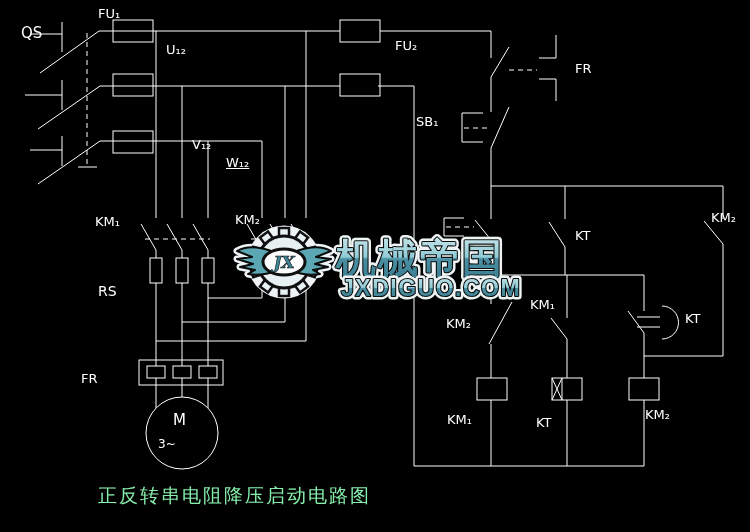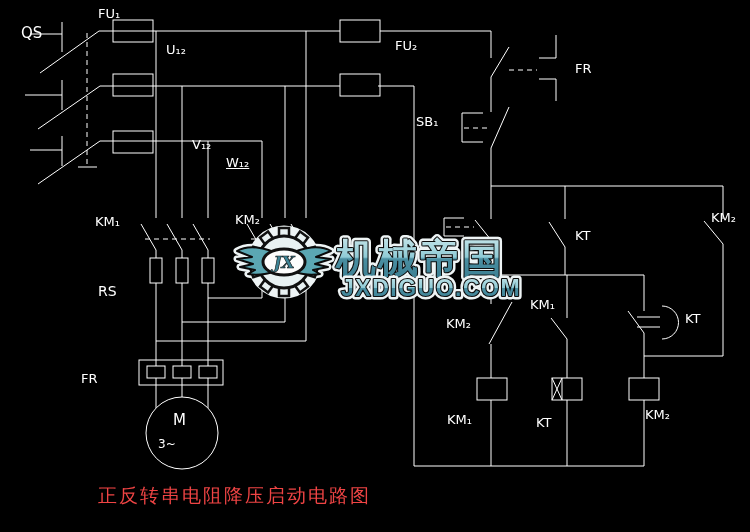--- a/index.html
+++ b/index.html
@@ -7,21 +7,21 @@
           font-family:"DejaVu Sans","Liberation Sans",sans-serif;}
   svg{position:absolute;left:0;top:0;}
   .wire{stroke:#fff;stroke-width:1;fill:none;}
   .dash{stroke:#fff;stroke-width:1;fill:none;stroke-dasharray:5 4;}
   .box{stroke:#fff;stroke-width:1;fill:none;}
   .lbl{position:absolute;color:#fff;font-size:13px;line-height:1;white-space:nowrap;
        font-family:"DejaVu Sans","Liberation Sans",sans-serif;}
   .lbl-qs{font-size:15px;}
   .lbl-rs{font-size:14px;}
   .lbl-m{font-size:15px;}
-  .caption{position:absolute;left:98px;top:483px;color:#ef4444;font-size:19px;letter-spacing:2px;}
+  .caption{position:absolute;left:98px;top:483px;color:#86efac;font-size:19px;letter-spacing:2px;}
   .wm-glow{fill:#eef4f5;stroke:#eef4f5;stroke-width:7;paint-order:stroke;stroke-linejoin:round;
            font-family:"Liberation Sans","DejaVu Sans",sans-serif;font-weight:bold;}
   .wm-fill{stroke:#0c0c0c;stroke-width:2.2;paint-order:stroke;stroke-linejoin:round;
            font-family:"Liberation Sans","DejaVu Sans",sans-serif;font-weight:bold;}
 </style>
 </head>
 <body>
 
 <div class="screen">
 

